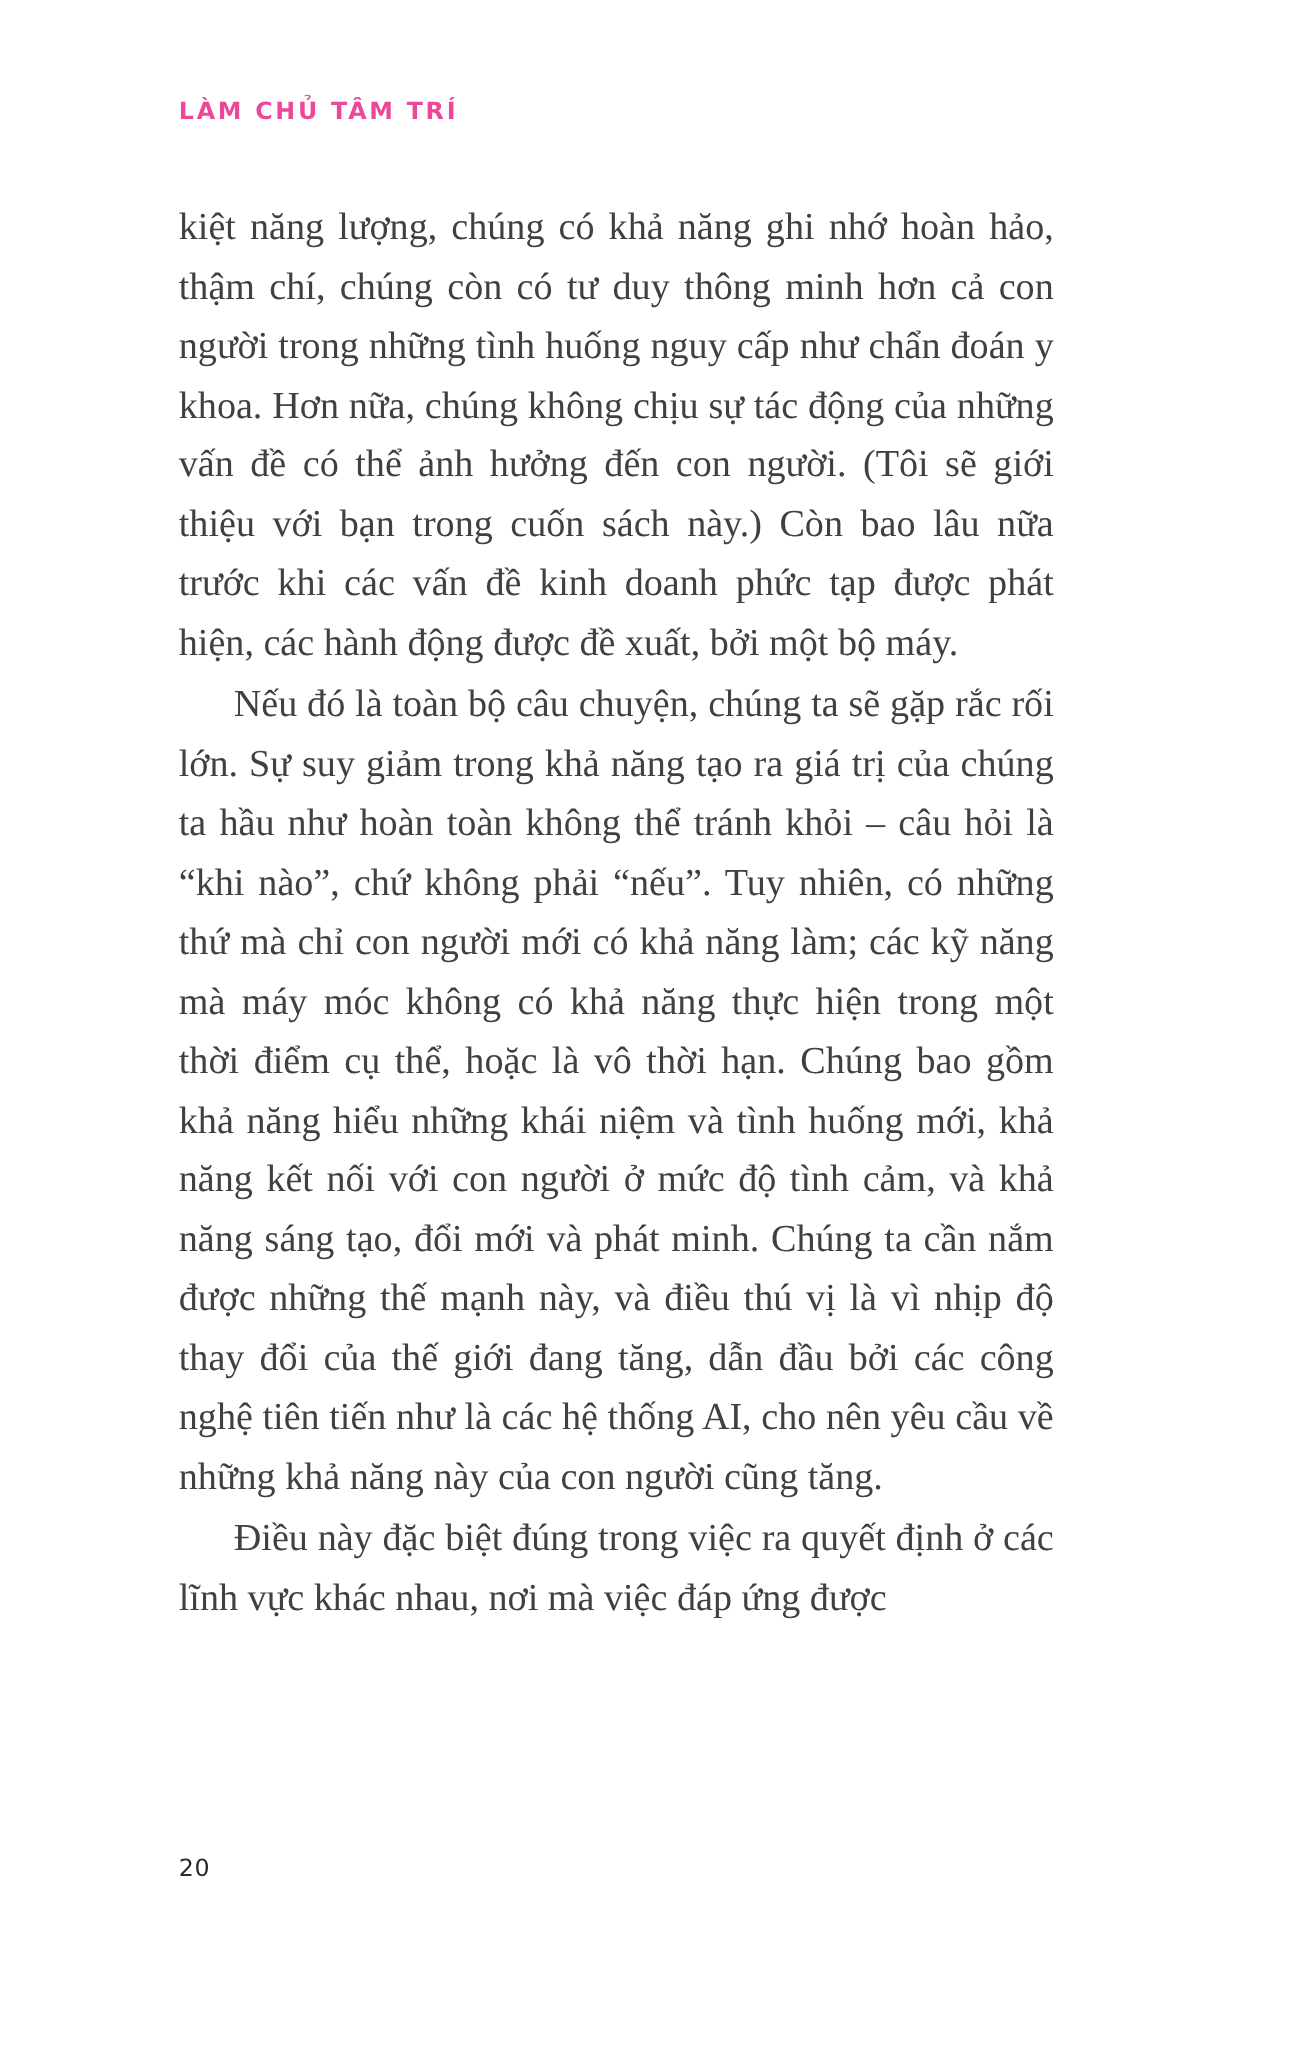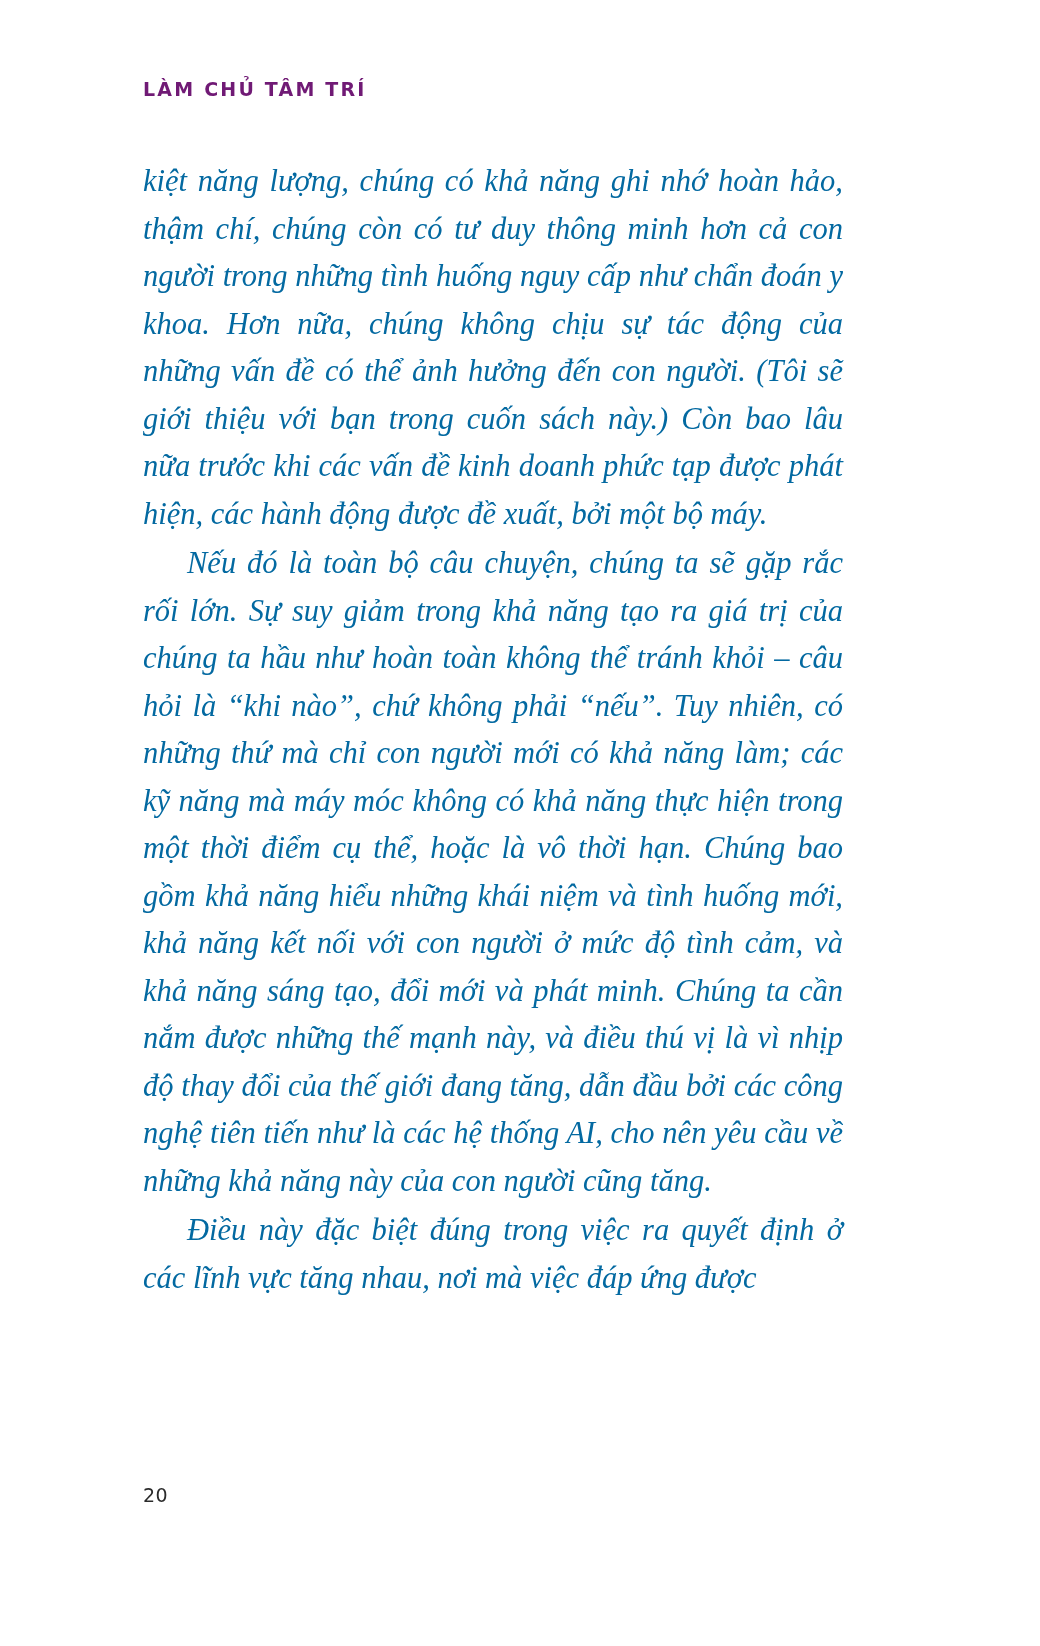--- a/index.html
+++ b/index.html
@@ -23,41 +23,40 @@
     position: relative;
     background: #ffffff;
   }
   .running-head {
     position: absolute;
     top: 78px;
     left: 143px;
     font-family: "DejaVu Sans", sans-serif;
     font-size: 19px;
     letter-spacing: 2.2px;
-    color: #701a75;
+    color: #ec4899;
     font-weight: 600;
     text-transform: uppercase;
     white-space: nowrap;
   }
   .body-col {
     position: absolute;
     top: 158px;
     left: 143px;
     width: 700px;
   }
   .para {
     margin: 0 0 2px 0;
     font-size: 30.5px;
     line-height: 47.5px;
     text-align: justify;
     text-justify: inter-word;
-    color: #0369a1;
+    color: #404040;
     font-family: "Liberation Serif", serif;
     hyphens: none;
-    font-style: italic;
   }
   .para.indent {
     text-indent: 44px;
   }
   .para:last-child {
     margin-bottom: 0;
   }
   .folio {
     position: absolute;
     bottom: 140px;
@@ -71,18 +70,18 @@
 </head>
 <body>
 
 <div class="page">
 
   <div class="running-head">LÀM CHỦ TÂM TRÍ</div>
 
   <div class="body-col">
     <p class="para">kiệt năng lượng, chúng có khả năng ghi nhớ hoàn hảo, thậm chí, chúng còn có tư duy thông minh hơn cả con người trong những tình huống nguy cấp như chẩn đoán y khoa. Hơn nữa, chúng không chịu sự tác động của những vấn đề có thể ảnh hưởng đến con người. (Tôi sẽ giới thiệu với bạn trong cuốn sách này.) Còn bao lâu nữa trước khi các vấn đề kinh doanh phức tạp được phát hiện, các hành động được đề xuất, bởi một bộ máy.</p>
     <p class="para indent">Nếu đó là toàn bộ câu chuyện, chúng ta sẽ gặp rắc rối lớn. Sự suy giảm trong khả năng tạo ra giá trị của chúng ta hầu như hoàn toàn không thể tránh khỏi – câu hỏi là “khi nào”, chứ không phải “nếu”. Tuy nhiên, có những thứ mà chỉ con người mới có khả năng làm; các kỹ năng mà máy móc không có khả năng thực hiện trong một thời điểm cụ thể, hoặc là vô thời hạn. Chúng bao gồm khả năng hiểu những khái niệm và tình huống mới, khả năng kết nối với con người ở mức độ tình cảm, và khả năng sáng tạo, đổi mới và phát minh. Chúng ta cần nắm được những thế mạnh này, và điều thú vị là vì nhịp độ thay đổi của thế giới đang tăng, dẫn đầu bởi các công nghệ tiên tiến như là các hệ thống AI, cho nên yêu cầu về những khả năng này của con người cũng tăng.</p>
-    <p class="para indent">Điều này đặc biệt đúng trong việc ra quyết định ở các lĩnh vực tăng nhau, nơi mà việc đáp ứng được</p>
+    <p class="para indent">Điều này đặc biệt đúng trong việc ra quyết định ở các lĩnh vực khác nhau, nơi mà việc đáp ứng được</p>
   </div>
 
   <div class="folio">20</div>
 
 </div>
 
 </body></html>

